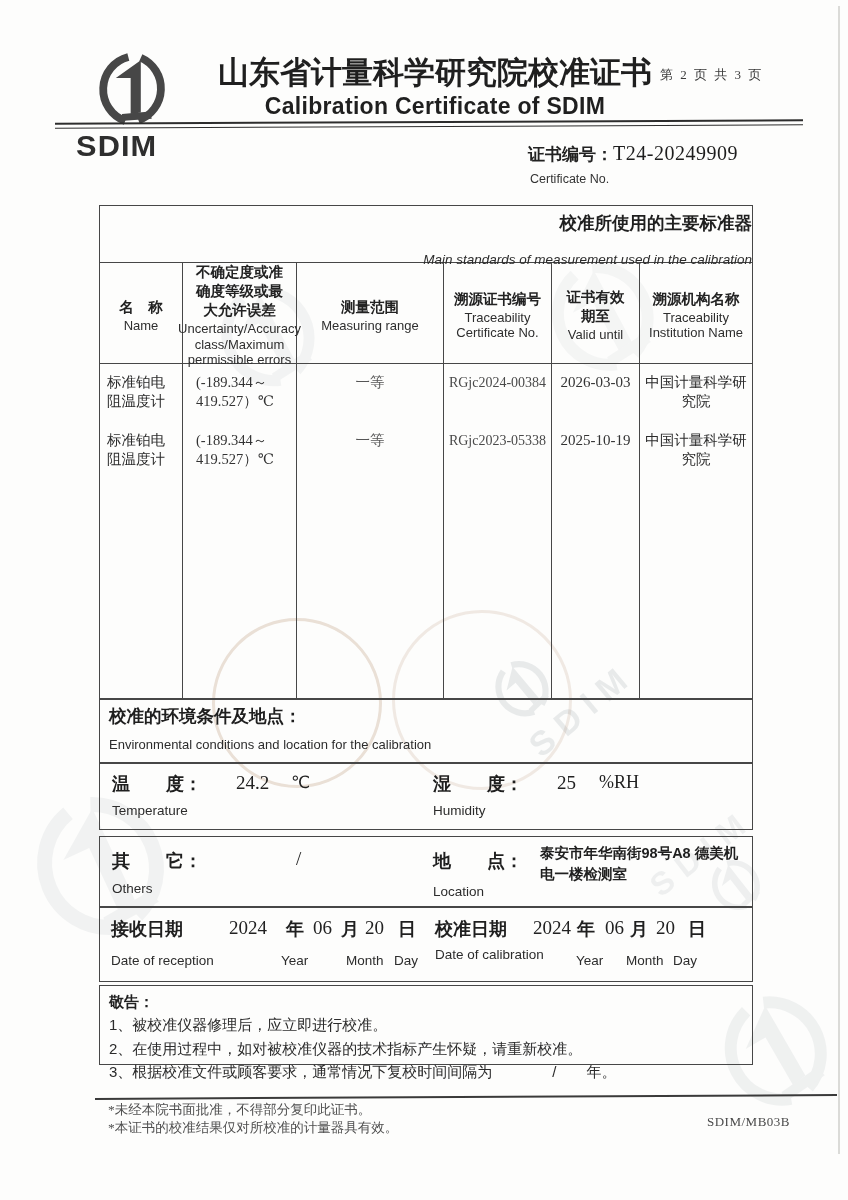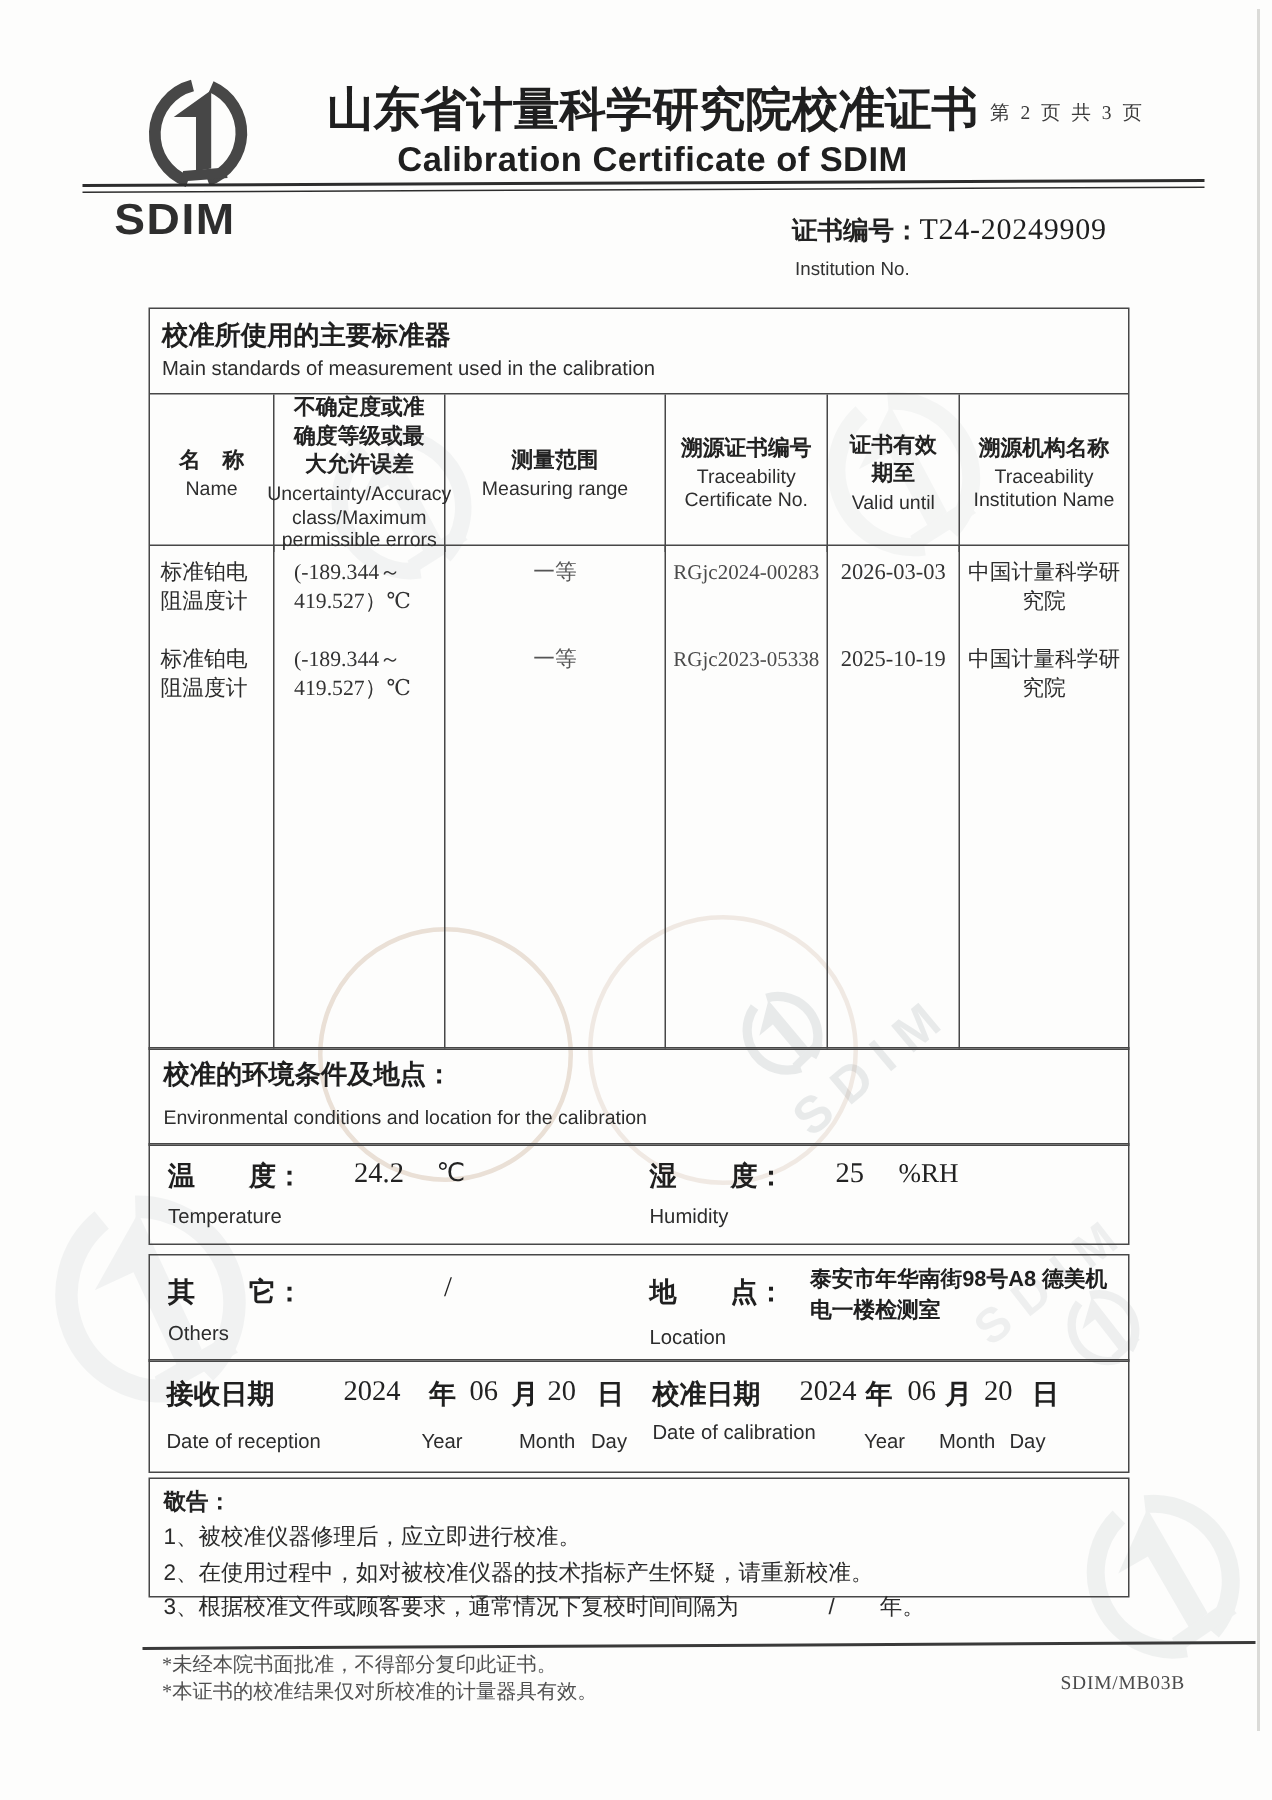--- a/index.html
+++ b/index.html
@@ -32,23 +32,23 @@
   .sub-title{left:196px;top:93px;width:478px;text-align:center;font-size:23px;font-weight:800;letter-spacing:.3px;color:#1f1f1f;white-space:nowrap;}
   .header-rule{left:55px;top:121px;width:748px;border-top:2px solid #2d2d2d;transform:rotate(-.25deg);}
   .header-rule2{left:55px;top:126px;width:748px;border-top:1.5px solid #2d2d2d;transform:rotate(-.25deg);}
   .certno-row{left:528px;top:142px;white-space:nowrap;}
   .certno-label{font-size:17px;font-weight:600;color:#222;}
   .certno-value{font-family:"Liberation Serif","DejaVu Serif",serif;font-size:20px;color:#1e1e1e;letter-spacing:.5px;}
   .certno-en{left:530px;top:172px;font-size:12.5px;color:#333;}
   
   .box{position:absolute;left:99px;width:654px;border:1.6px solid #474747;box-sizing:border-box;background:transparent;}
   .box-table{top:205px;height:495px;display:flex;flex-direction:column;}
-  .t-title{height:57px;border-bottom:1.6px solid #474747;padding:5px 0 0 8px;box-sizing:border-box;}
+  .t-title{height:57px;border-bottom:1.6px solid #474747;padding:5px 0 0 8px;box-sizing:border-box;text-align:right;}
   .t-title-zh{font-size:17.5px;font-weight:700;color:#1f1f1f;}
-  .t-title-en{font-size:13.5px;color:#2c2c2c;margin-top:3px;}
+  .t-title-en{font-size:13.5px;color:#2c2c2c;margin-top:17px;font-style:italic;}
   .tgrid{display:grid;grid-template-columns:83px 114px 147px 108px 88px 1fr;}
   .t-head{height:100px;border-bottom:1.6px solid #474747;}
   .t-head .tcell{display:flex;flex-direction:column;justify-content:center;align-items:center;text-align:center;}
   .tcell{border-right:1.6px solid #474747;box-sizing:border-box;}
   .tcell.last{border-right:none;}
   .th-zh{font-size:14.5px;font-weight:600;color:#222;line-height:19px;}
   .th-en{font-size:13px;color:#2e2e2e;line-height:15.5px;margin-top:1px;}
   .t-body{flex:1;grid-template-rows:58px 58px 1fr;}
   .td{padding-top:9px;font-size:14.5px;color:#333;line-height:19px;}
   .td-name{padding-left:7px;padding-right:4px;font-weight:500;color:#2b2b2b;}
@@ -145,21 +145,21 @@
     </div>
     <div class="abs main-title">山东省计量科学研究院校准证书</div>
     <div class="abs page-info">第 2 页 共 3 页</div>
     <div class="abs sub-title">Calibration Certificate of SDIM</div>
     <div class="abs header-rule"></div>
     <div class="abs header-rule2"></div>
 
     <div class="abs certno-row">
       <span class="certno-label">证书编号：</span><span class="certno-value">T24-20249909</span>
     </div>
-    <div class="abs certno-en">Institution No.</div>
+    <div class="abs certno-en">Certificate No.</div>
 
     <div class="box box-table">
       <div class="t-title">
         <div class="t-title-zh">校准所使用的主要标准器</div>
         <div class="t-title-en">Main standards of measurement used in the calibration</div>
       </div>
       <div class="tgrid t-head">
         <div class="tcell">
           <div class="th-zh">名　称</div>
           <div class="th-en">Name</div>
@@ -183,21 +183,21 @@
         <div class="tcell last">
           <div class="th-zh">溯源机构名称</div>
           <div class="th-en">Traceability Institution Name</div>
         </div>
       </div>
       <div class="tgrid t-body">
 
         <div class="tcell td td-name">标准铂电阻温度计</div>
         <div class="tcell td td-range">(-189.344～419.527）℃</div>
         <div class="tcell td td-grade">一等</div>
-        <div class="tcell td td-cert">RGjc2024-00283</div>
+        <div class="tcell td td-cert">RGjc2024-00384</div>
         <div class="tcell td td-valid">2026-03-03</div>
         <div class="tcell last td td-inst">中国计量科学研究院</div>
 
         <div class="tcell td td-name">标准铂电阻温度计</div>
         <div class="tcell td td-range">(-189.344～419.527）℃</div>
         <div class="tcell td td-grade">一等</div>
         <div class="tcell td td-cert">RGjc2023-05338</div>
         <div class="tcell td td-valid">2025-10-19</div>
         <div class="tcell last td td-inst">中国计量科学研究院</div>
 

